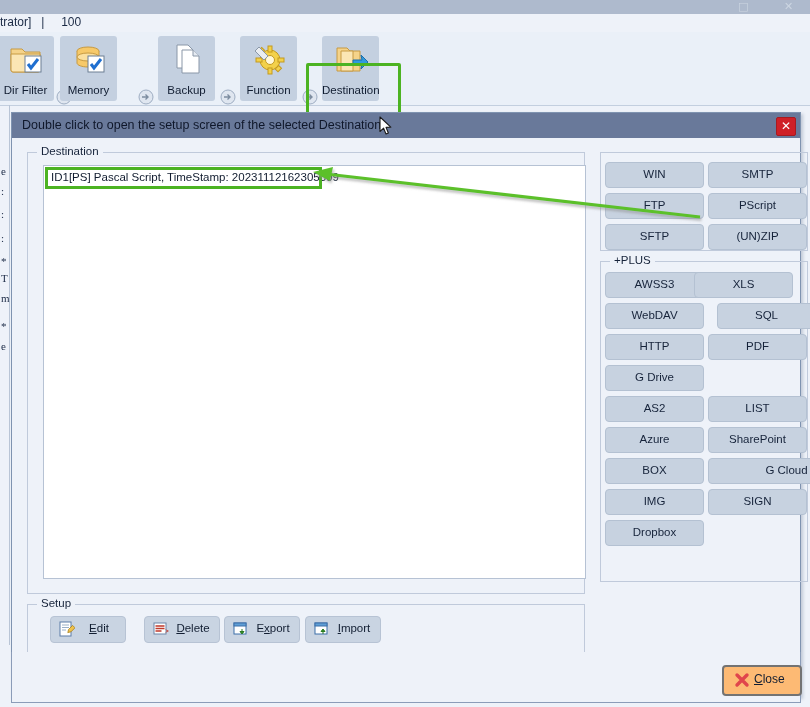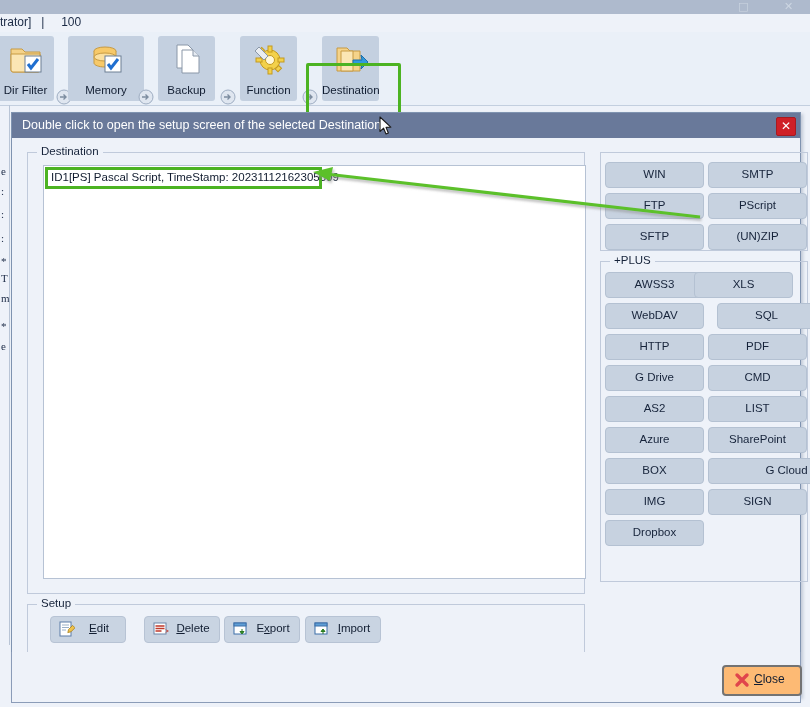--- a/index.html
+++ b/index.html
@@ -130,21 +130,21 @@
     left: 0; top: 0;
     width: 100%;
     height: 25px;
     background: #69799a;
   }
   .dlg-title {
     position: absolute;
     left: 10px;
     top: 5px;
     font-size: 12.5px;
-    color: #ffffff;
+    color: #0f172a;
     white-space: nowrap;
   }
   .dlg-close {
     position: absolute;
     right: 4px;
     top: 4px;
     width: 18px;
     height: 17px;
     background: #cf2027;
     border: 1px solid #a81a20;
@@ -340,21 +340,21 @@
       </span>
       <span class="tb-label">Dir Filter</span>
     </div>
     <span class="tb-arrow" style="left:56px;">
       <svg width="16" height="16" viewBox="0 0 16 16">
           <circle cx="8" cy="8" r="7" fill="#dfe6f0" stroke="#9eadc2"></circle>
           <path d="M4 8h6M7.5 5.5L10 8l-2.5 2.5" stroke="#7d8 da0" stroke-width="1.4" fill="none" style="stroke:#7d8da0"></path>
         </svg>
     </span>
 
-    <div class="tb-item" style="left:68px;padding-left:19px;">
+    <div class="tb-item" style="left:60px;">
       <span class="tb-icon">
         <svg width="36" height="34" viewBox="0 0 36 34">
           <ellipse cx="17" cy="9" rx="11" ry="4" fill="#f7c969" stroke="#c79a42"></ellipse>
           <path d="M6 9v12c0 2.2 4.9 4 11 4s11-1.8 11-4V9" fill="#f7c969" stroke="#c79a42"></path>
           <ellipse cx="17" cy="15" rx="11" ry="4" fill="#fbe0a0" stroke="#c79a42"></ellipse>
           <rect x="17" y="14" width="16" height="16" fill="#fff" stroke="#6d7f93"></rect>
           <path d="M20 22l3 4 7-9" stroke="#1f6fd0" stroke-width="3" fill="none"></path>
         </svg>
       </span>
       <span class="tb-label">Memory</span>
@@ -460,21 +460,20 @@
 
       <div class="groupbox" style="left:588px; top:123px; width:206px; height:319px;">
         <span class="gb-legend">+PLUS</span>
         <span class="sidebtn" style="left:4px;  top:10px;">AWSS3</span>
         <span class="sidebtn" style="left:93px;top:10px;">XLS</span>
         <span class="sidebtn" style="left:4px;  top:41px;">WebDAV</span>
         <span class="sidebtn" style="left:116px;top:41px;">SQL</span>
         <span class="sidebtn" style="left:4px;  top:72px;">HTTP</span>
         <span class="sidebtn" style="left:107px;top:72px;">PDF</span>
         <span class="sidebtn" style="left:4px;  top:103px;">G Drive</span>
-        <span class="sidebtn" style="left:107px;top:103px;">CMD</span>
         <span class="sidebtn" style="left:4px;  top:134px;">AS2</span>
         <span class="sidebtn" style="left:107px;top:134px;">LIST</span>
         <span class="sidebtn" style="left:4px;  top:165px;">Azure</span>
         <span class="sidebtn" style="left:107px;top:165px;">SharePoint</span>
         <span class="sidebtn" style="left:4px;  top:196px;">BOX</span>
         <span class="sidebtn" style="left:107px;top:196px;padding-left:29px;">G Cloud</span>
         <span class="sidebtn" style="left:4px;  top:227px;">IMG</span>
         <span class="sidebtn" style="left:107px;top:227px;">SIGN</span>
         <span class="sidebtn" style="left:4px;  top:258px;">Dropbox</span>
       </div>

